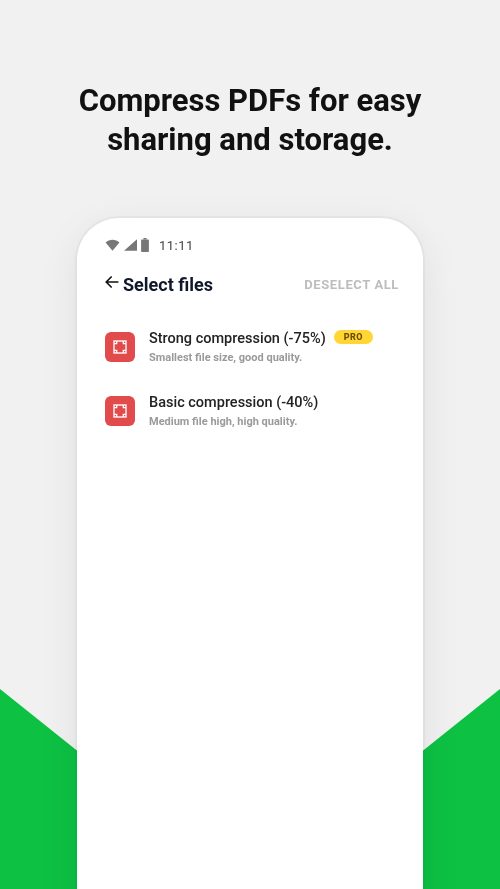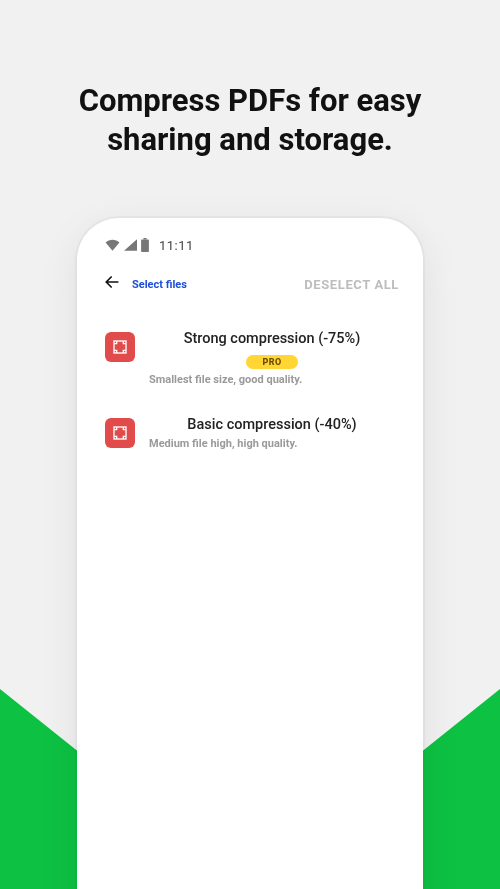--- a/index.html
+++ b/index.html
@@ -66,21 +66,21 @@
   .statusbar svg { display: block; }
   .statusbar .clock { margin-left: 6px; letter-spacing: 0.5px; color:#444;}
 
   .topbar {
     height: 44px;
     display: flex;
     align-items: center;
     padding: 0 14px;
   }
   .back { width: 22px; height: 22px; display:flex; align-items:center; justify-content:center; cursor:pointer;}
-  .topbar-title { font-size: 11px; font-weight: 700; color:#1d4ed8; margin-left: 9px;}
+  .topbar-title { font-size: 18px; font-weight: 700; color:#0f172a; margin-left: 0;}
   .spacer { flex: 1; }
   .deselect { font-size: 13px; font-weight: 700; letter-spacing: 0.6px; color: #bdbdbd; cursor:pointer;text-align:center;}
 
   .options { padding: 12px 14px; }
   .option-row {
     display: flex;
     align-items: flex-start;
     gap: 14px;
     padding: 12px 4px 18px 4px;
     cursor: pointer;
@@ -88,29 +88,29 @@
   .option-icon {
     width: 30px; height: 30px;
     background: #e24b4b;
     border-radius: 6px;
     display:flex; align-items:center; justify-content:center;
     flex-shrink:0;
     margin-top:2px;
   }
   .option-icon svg { display:block; }
   .option-text { flex:1; }
-  .option-title-line { display:flex; align-items:center; gap:8px;flex-direction:column; }
+  .option-title-line { display:flex; align-items:flex-start; gap:8px; }
   .option-title { font-size: 14.5px; font-weight: 500; color:#222; }
   .pro-badge {
     background:#ffd633;
     color:#6a4b00;
     font-size:9px;
     font-weight:800;
     letter-spacing:0.4px;
-    padding:2px 16px;
+    padding:2px 10px;
     border-radius:8px;
   }
   .option-sub { font-size: 11px; color:#9a9a9a; margin-top:4px;font-weight:bold; }
 </style>
 </head>
 <body>
 
 <div class="bg-triangle"></div>
 
 <h1 class="headline">Compress PDFs for easy sharing and storage.</h1>

